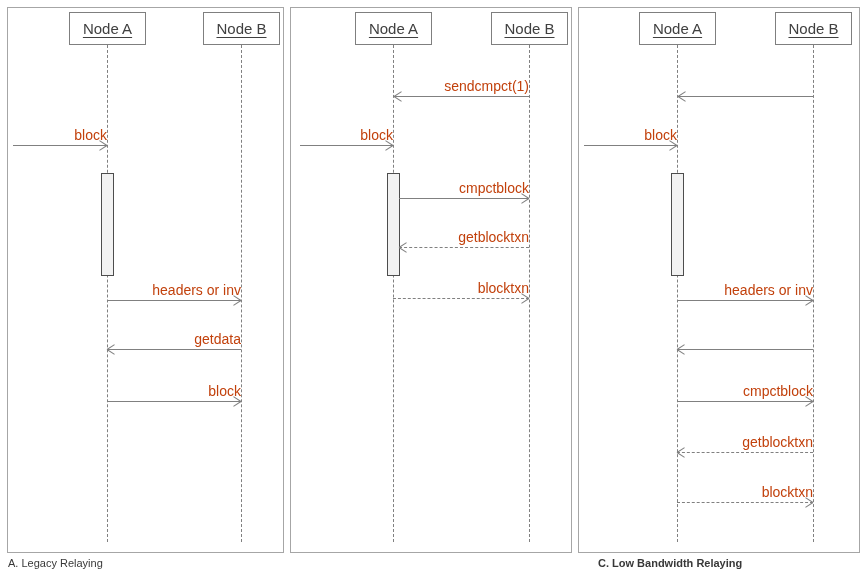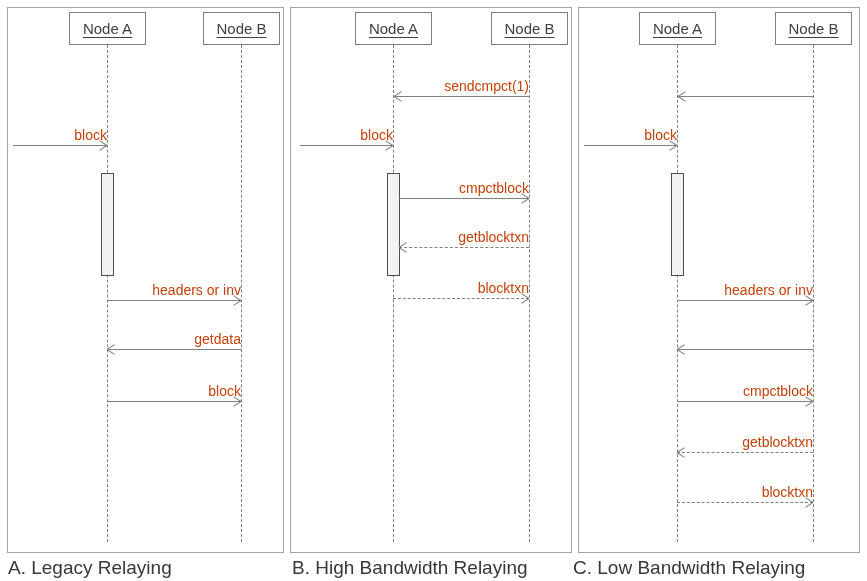--- a/index.html
+++ b/index.html
@@ -44,21 +44,21 @@
   .hd::before, .hd::after {
     content:""; position:absolute; top:-1px; width:9px; height:1px; background:#808080;
   }
   .hd.r::before, .hd.r::after { right:0; transform-origin:100% 50%; }
   .hd.r::before { transform:rotate(33deg); }
   .hd.r::after  { transform:rotate(-33deg); }
   .hd.l::before, .hd.l::after { left:0; transform-origin:0 50%; }
   .hd.l::before { transform:rotate(33deg); }
   .hd.l::after  { transform:rotate(-33deg); }
   .cap {
-    position:absolute; top:557px; font-size:19px; color:#383838; white-space:nowrap;
+    position:absolute; top:557px; font-size:11px; color:#383838; white-space:nowrap;
   }
 </style>
 </head>
 <body>
 
 <div class="canvas">
 
   <div class="pframe" style="left:7px; width:275px;"></div>
   <div class="node" style="left:69px;">
     <span>Node A</span>
@@ -121,21 +121,20 @@
   <div class="msg dashed" style="left:399px; top:227px; width:130px;">
     <span class="lbl">getblocktxn</span>
     <span class="ln"></span>
     <span class="hd l"></span>
   </div>
   <div class="msg dashed" style="left:393px; top:278px; width:136px;">
     <span class="lbl">blocktxn</span>
     <span class="ln"></span>
     <span class="hd r"></span>
   </div>
-  <div class="cap" style="left:292px;">B. High Bandwidth Relaying</div>
 
   <div class="pframe" style="left:578px; width:280px;"></div>
   <div class="node" style="left:639px;">
     <span>Node A</span>
   </div>
   <div class="node" style="left:775px;">
     <span>Node B</span>
   </div>
   <div class="life" style="left:677px;"></div>
   <div class="life" style="left:813px;"></div>
@@ -167,15 +166,15 @@
   <div class="msg dashed" style="left:677px; top:432px; width:136px;">
     <span class="lbl">getblocktxn</span>
     <span class="ln"></span>
     <span class="hd l"></span>
   </div>
   <div class="msg dashed" style="left:677px; top:482px; width:136px;">
     <span class="lbl">blocktxn</span>
     <span class="ln"></span>
     <span class="hd r"></span>
   </div>
-  <div class="cap" style="left:573px;">C. Low Bandwidth Relaying</div>
+  <div class="cap" style="left:598px;font-weight:bold;">C. Low Bandwidth Relaying</div>
 
 </div>
 
 </body></html>

